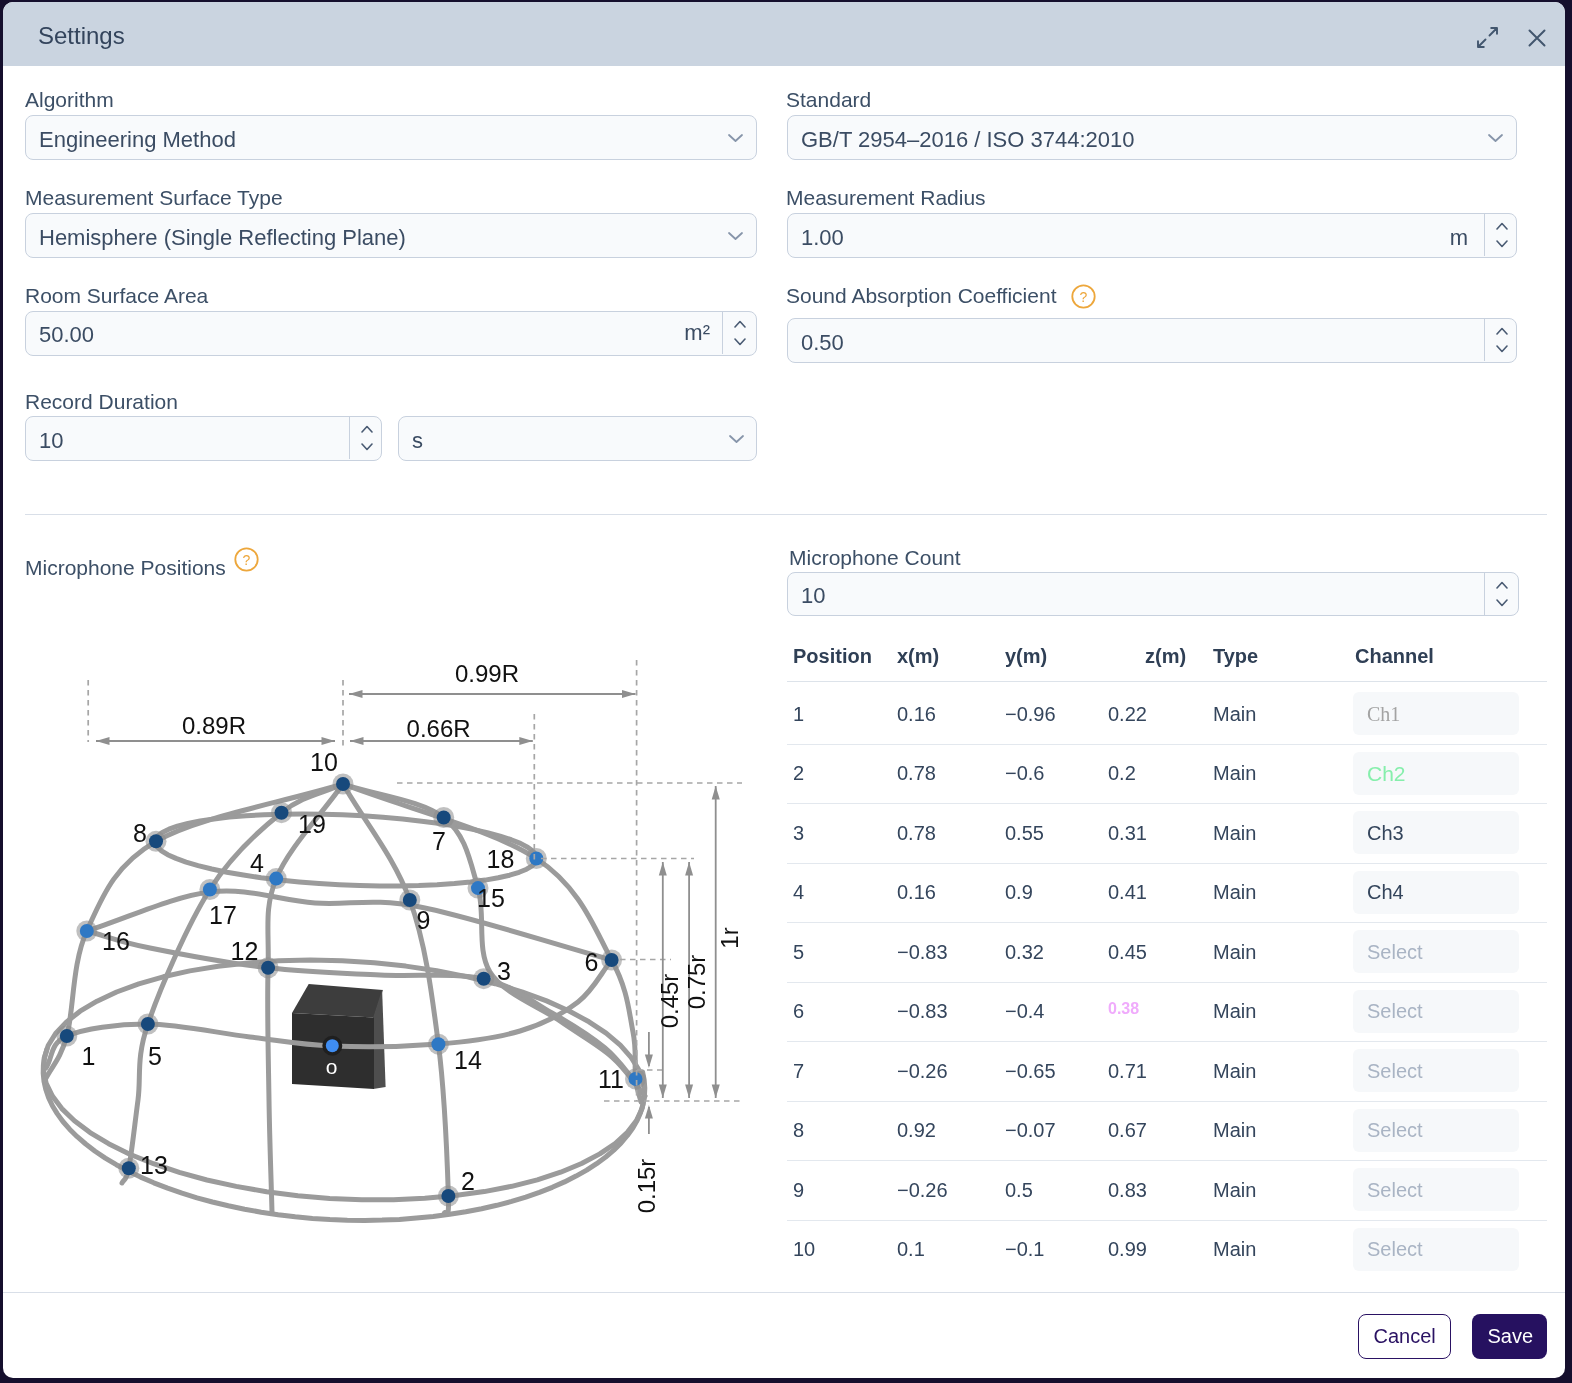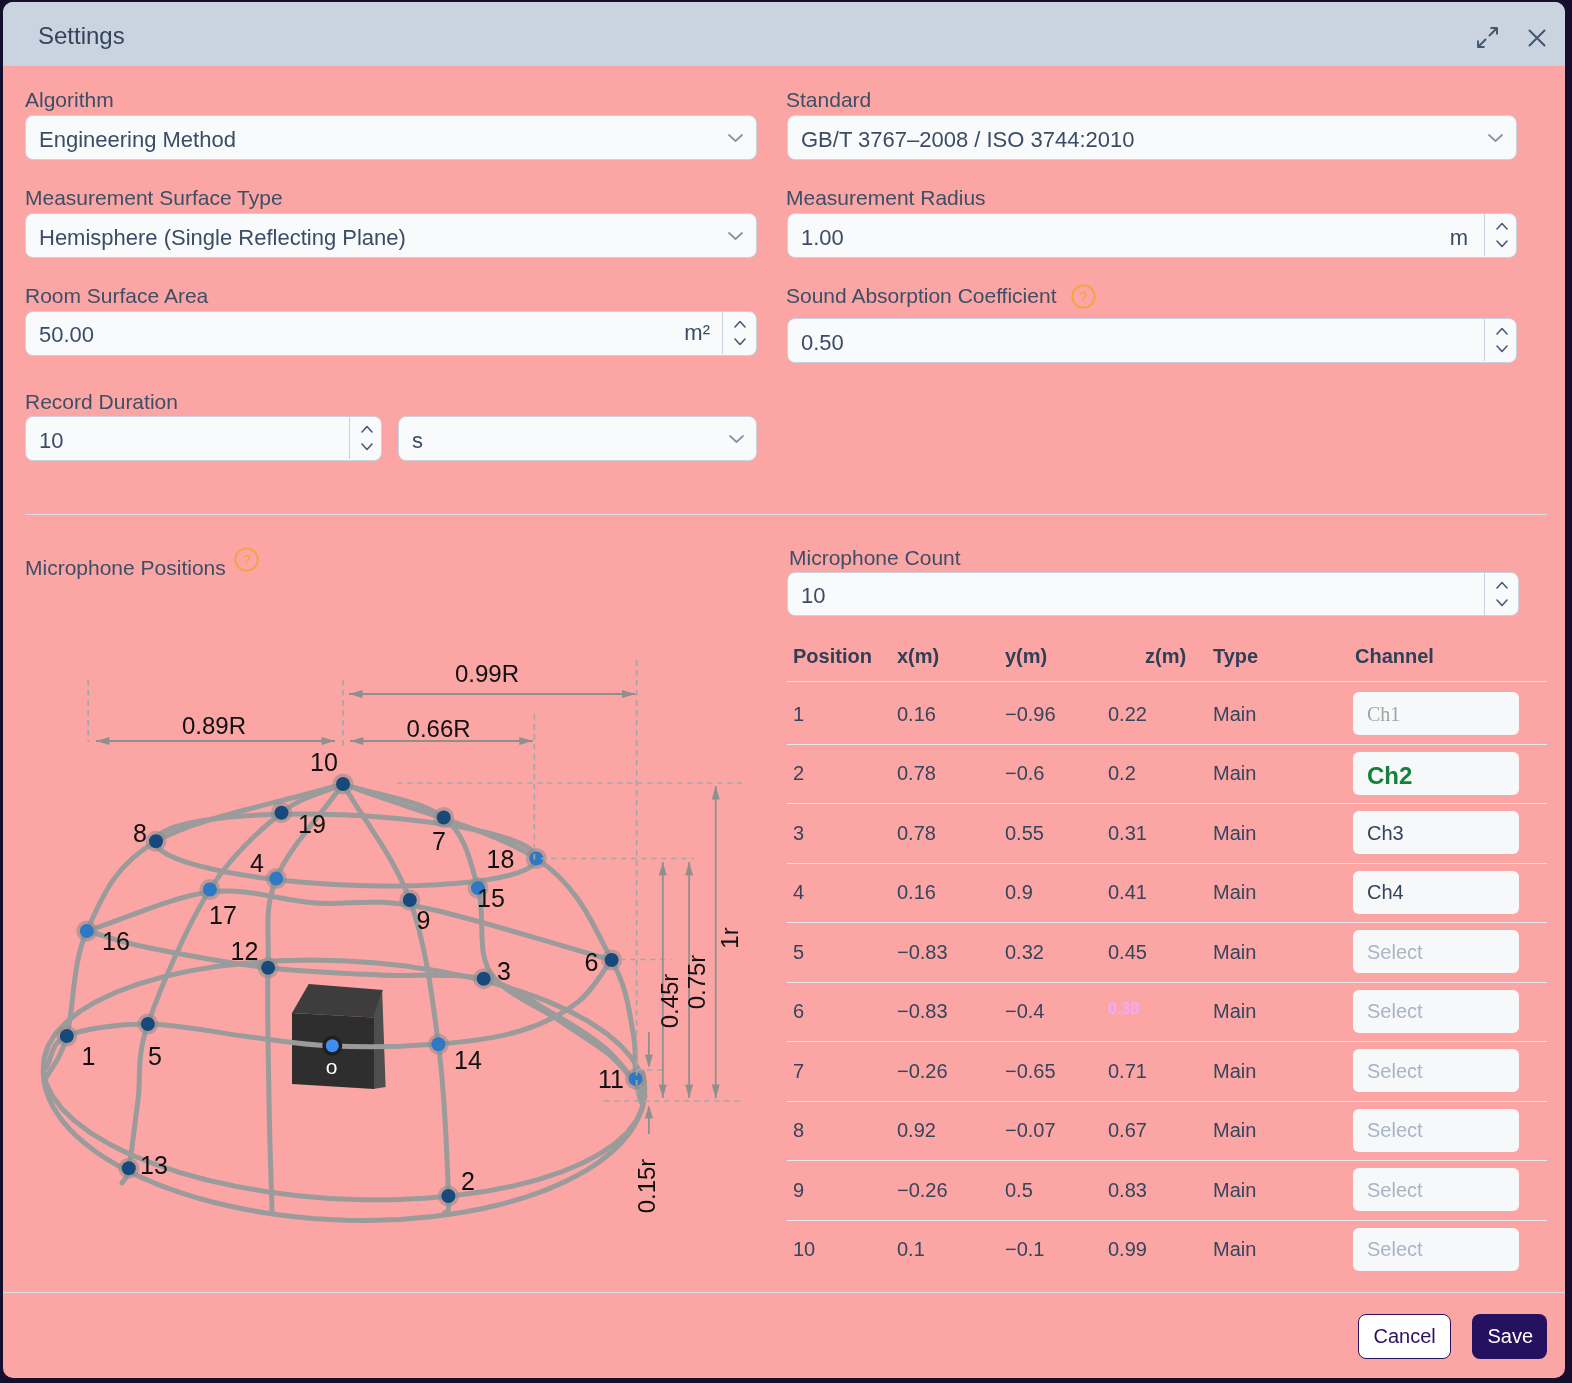--- a/index.html
+++ b/index.html
@@ -1,16 +1,16 @@
 <!DOCTYPE html>
 <html><head><meta charset="utf-8"><style>
 html,body{margin:0;padding:0;width:1572px;height:1383px;overflow:hidden;background:#150f2d;font-family:"Liberation Sans",sans-serif;}
 *{box-sizing:border-box}
 </style></head><body>
-<div style="position:absolute;left:3px;top:2px;width:1562px;height:1376px;background:#fca5a5;border-radius:10px;overflow:hidden">
+<div style="position:absolute;left:3px;top:2px;width:1562px;height:1376px;background:#ffffff;border-radius:10px;overflow:hidden">
 <div style="position:absolute;left:0;top:0;width:100%;height:64px;background:#cad4e0"></div>
 <div style="position:absolute;left:35px;top:20px;font-size:24px;color:#33445c;font-weight:500">Settings</div>
 <svg style="position:absolute;left:1473px;top:24px" width="23" height="23" viewBox="0 0 23 23">
 <g stroke="#42566e" stroke-width="1.9" fill="none" stroke-linecap="round" stroke-linejoin="round">
 <path d="M13.5 9.5 L21 2 M21 2 L15.2 2 M21 2 L21 7.8"></path>
 <path d="M9.5 13.5 L2 21 M2 21 L7.8 21 M2 21 L2 15.2"></path>
 </g>
     </svg>
 <svg style="position:absolute;left:1525px;top:27px" width="18" height="18" viewBox="0 0 18 18">
 <g stroke="#42566e" stroke-width="2" stroke-linecap="round">
@@ -19,21 +19,21 @@
     </svg>
 </div>
 <div style="position:absolute;top:88px;font-size:21px;color:#3c4f66;font-weight:400;white-space:nowrap;left:25px;">Algorithm</div>
 <div style="position:absolute;left:25px;top:115px;width:732px;height:45px;background:#f8fafc;border:1px solid #c8d1de;border-radius:8px;box-sizing:border-box"></div>
 <div style="position:absolute;top:127px;font-size:22px;color:#3b4c63;font-weight:400;white-space:nowrap;left:39px;">Engineering Method</div>
 <svg style="position:absolute;left:727.5px;top:133px" width="15" height="10" viewBox="0 0 15 10">
     <polyline points="1,2 7.5,8 14,2" fill="none" stroke="#8795aa" stroke-width="1.8" stroke-linecap="round" stroke-linejoin="round"></polyline>
   </svg>
 <div style="position:absolute;top:88px;font-size:21px;color:#3c4f66;font-weight:400;white-space:nowrap;left:786px;">Standard</div>
 <div style="position:absolute;left:787px;top:115px;width:730px;height:45px;background:#f8fafc;border:1px solid #c8d1de;border-radius:8px;box-sizing:border-box"></div>
-<div style="position:absolute;top:127px;font-size:22px;color:#3b4c63;font-weight:400;white-space:nowrap;left:801px;">GB/T 3767–2008 / ISO 3744:2010</div>
+<div style="position:absolute;top:127px;font-size:22px;color:#3b4c63;font-weight:400;white-space:nowrap;left:801px;">GB/T 2954–2016 / ISO 3744:2010</div>
 <svg style="position:absolute;left:1487.5px;top:133px" width="15" height="10" viewBox="0 0 15 10">
     <polyline points="1,2 7.5,8 14,2" fill="none" stroke="#8795aa" stroke-width="1.8" stroke-linecap="round" stroke-linejoin="round"></polyline>
   </svg>
 <div style="position:absolute;top:186px;font-size:21px;color:#3c4f66;font-weight:400;white-space:nowrap;left:25px;">Measurement Surface Type</div>
 <div style="position:absolute;left:25px;top:213px;width:732px;height:45px;background:#f8fafc;border:1px solid #c8d1de;border-radius:8px;box-sizing:border-box"></div>
 <div style="position:absolute;top:225px;font-size:22px;color:#3b4c63;font-weight:400;white-space:nowrap;left:39px;">Hemisphere (Single Reflecting Plane)</div>
 <svg style="position:absolute;left:727.5px;top:231px" width="15" height="10" viewBox="0 0 15 10">
     <polyline points="1,2 7.5,8 14,2" fill="none" stroke="#8795aa" stroke-width="1.8" stroke-linecap="round" stroke-linejoin="round"></polyline>
   </svg>
 <div style="position:absolute;top:186px;font-size:21px;color:#3c4f66;font-weight:400;white-space:nowrap;left:786px;">Measurement Radius</div>
@@ -117,21 +117,21 @@
 <div style="position:absolute;top:702.75px;font-size:20px;color:#34455c;font-weight:400;white-space:nowrap;left:1213px;">Main</div>
 <div style="position:absolute;left:1353px;top:692.2px;width:166px;height:43px;background:#f6f8fa;border-radius:6px"></div>
 <div style="position:absolute;top:702.75px;font-size:20px;color:#a3a3a3;font-weight:400;white-space:nowrap;left:1367px;font-family:Liberation Serif, serif;">Ch1</div>
 <div style="position:absolute;left:787px;top:743.5px;width:760px;height:1px;background:#e3e8ee"></div>
 <div style="position:absolute;top:762.25px;font-size:20px;color:#34455c;font-weight:400;white-space:nowrap;left:793px;">2</div>
 <div style="position:absolute;top:762.25px;font-size:20px;color:#34455c;font-weight:400;white-space:nowrap;left:897px;">0.78</div>
 <div style="position:absolute;top:762.25px;font-size:20px;color:#34455c;font-weight:400;white-space:nowrap;left:1005px;">−0.6</div>
 <div style="position:absolute;top:762.25px;font-size:20px;color:#34455c;font-weight:400;white-space:nowrap;left:1108px;">0.2</div>
 <div style="position:absolute;top:762.25px;font-size:20px;color:#34455c;font-weight:400;white-space:nowrap;left:1213px;">Main</div>
 <div style="position:absolute;left:1353px;top:751.8px;width:166px;height:43px;background:#f6f8fa;border-radius:6px"></div>
-<div style="position:absolute;top:762.25px;font-size:24px;color:#15803d;font-weight:700;white-space:nowrap;left:1367px;">Ch2</div>
+<div style="position:absolute;top:762.25px;font-size:21px;color:#86efac;font-weight:400;white-space:nowrap;left:1367px;">Ch2</div>
 <div style="position:absolute;left:787px;top:803.0px;width:760px;height:1px;background:#e3e8ee"></div>
 <div style="position:absolute;top:821.75px;font-size:20px;color:#34455c;font-weight:400;white-space:nowrap;left:793px;">3</div>
 <div style="position:absolute;top:821.75px;font-size:20px;color:#34455c;font-weight:400;white-space:nowrap;left:897px;">0.78</div>
 <div style="position:absolute;top:821.75px;font-size:20px;color:#34455c;font-weight:400;white-space:nowrap;left:1005px;text-align:right;">0.55</div>
 <div style="position:absolute;top:821.75px;font-size:20px;color:#34455c;font-weight:400;white-space:nowrap;left:1108px;">0.31</div>
 <div style="position:absolute;top:821.75px;font-size:20px;color:#34455c;font-weight:400;white-space:nowrap;left:1213px;">Main</div>
 <div style="position:absolute;left:1353px;top:811.2px;width:166px;height:43px;background:#f6f8fa;border-radius:6px"></div>
 <div style="position:absolute;top:821.75px;font-size:20px;color:#34455c;font-weight:400;white-space:nowrap;left:1367px;">Ch3</div>
 <div style="position:absolute;left:787px;top:862.5px;width:760px;height:1px;background:#e3e8ee"></div>
 <div style="position:absolute;top:881.25px;font-size:20px;color:#34455c;font-weight:400;white-space:nowrap;left:793px;">4</div>

